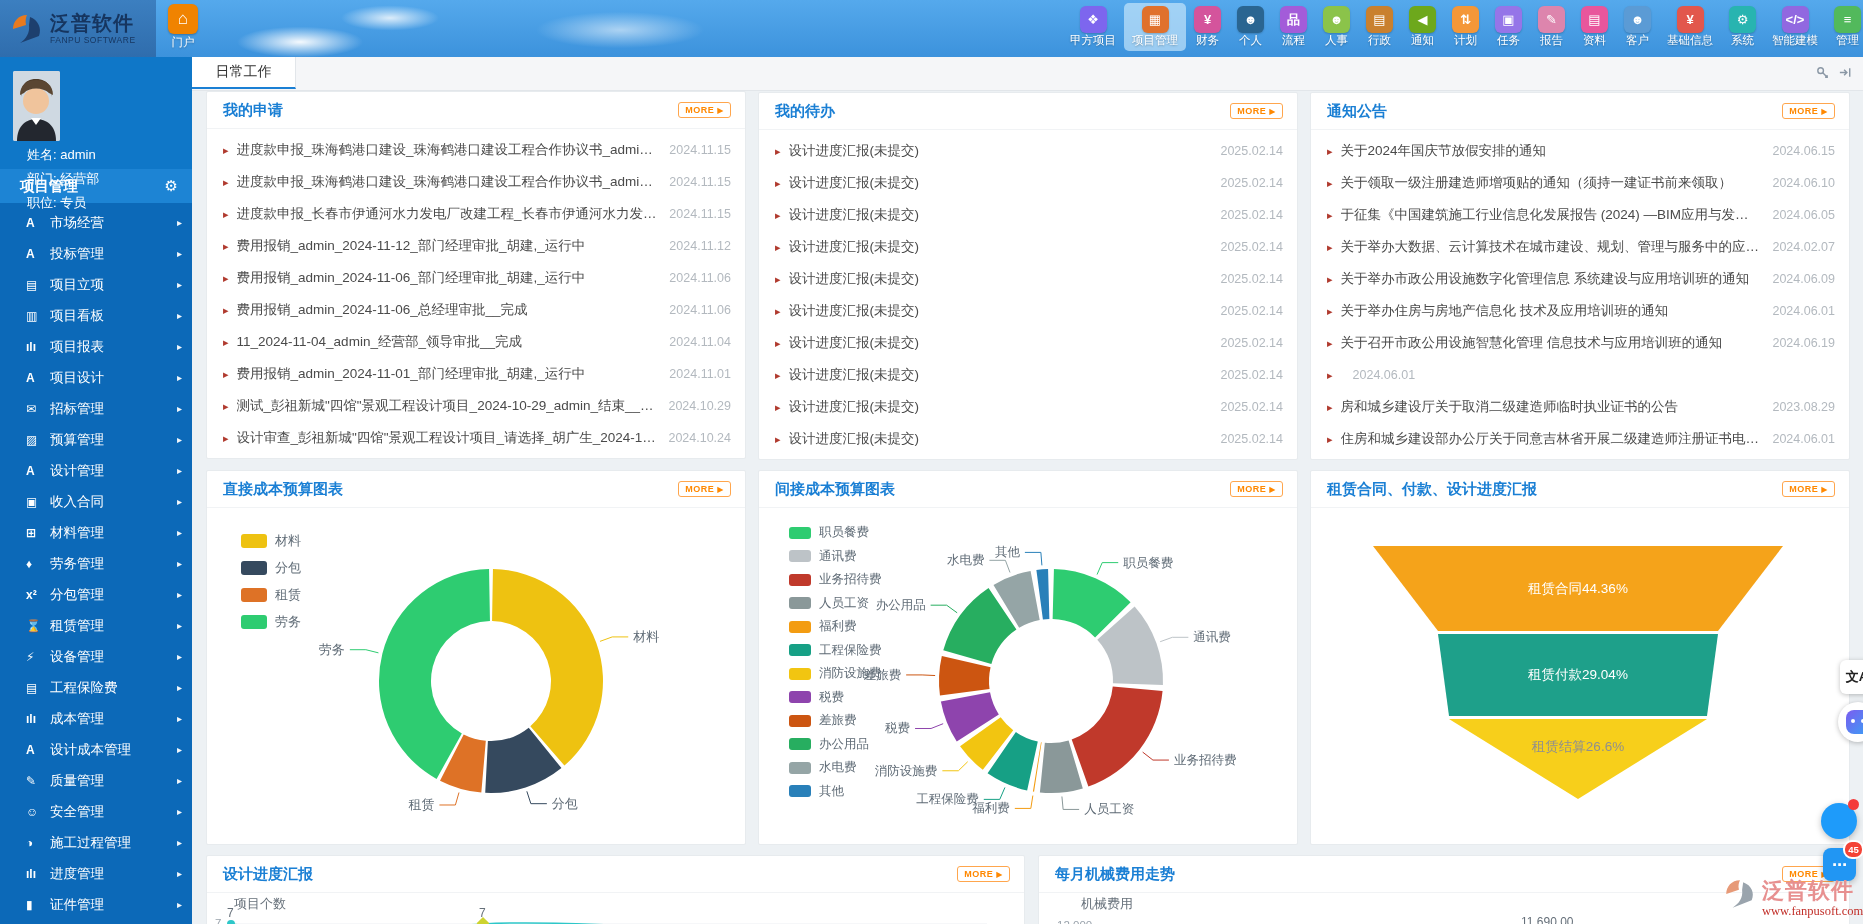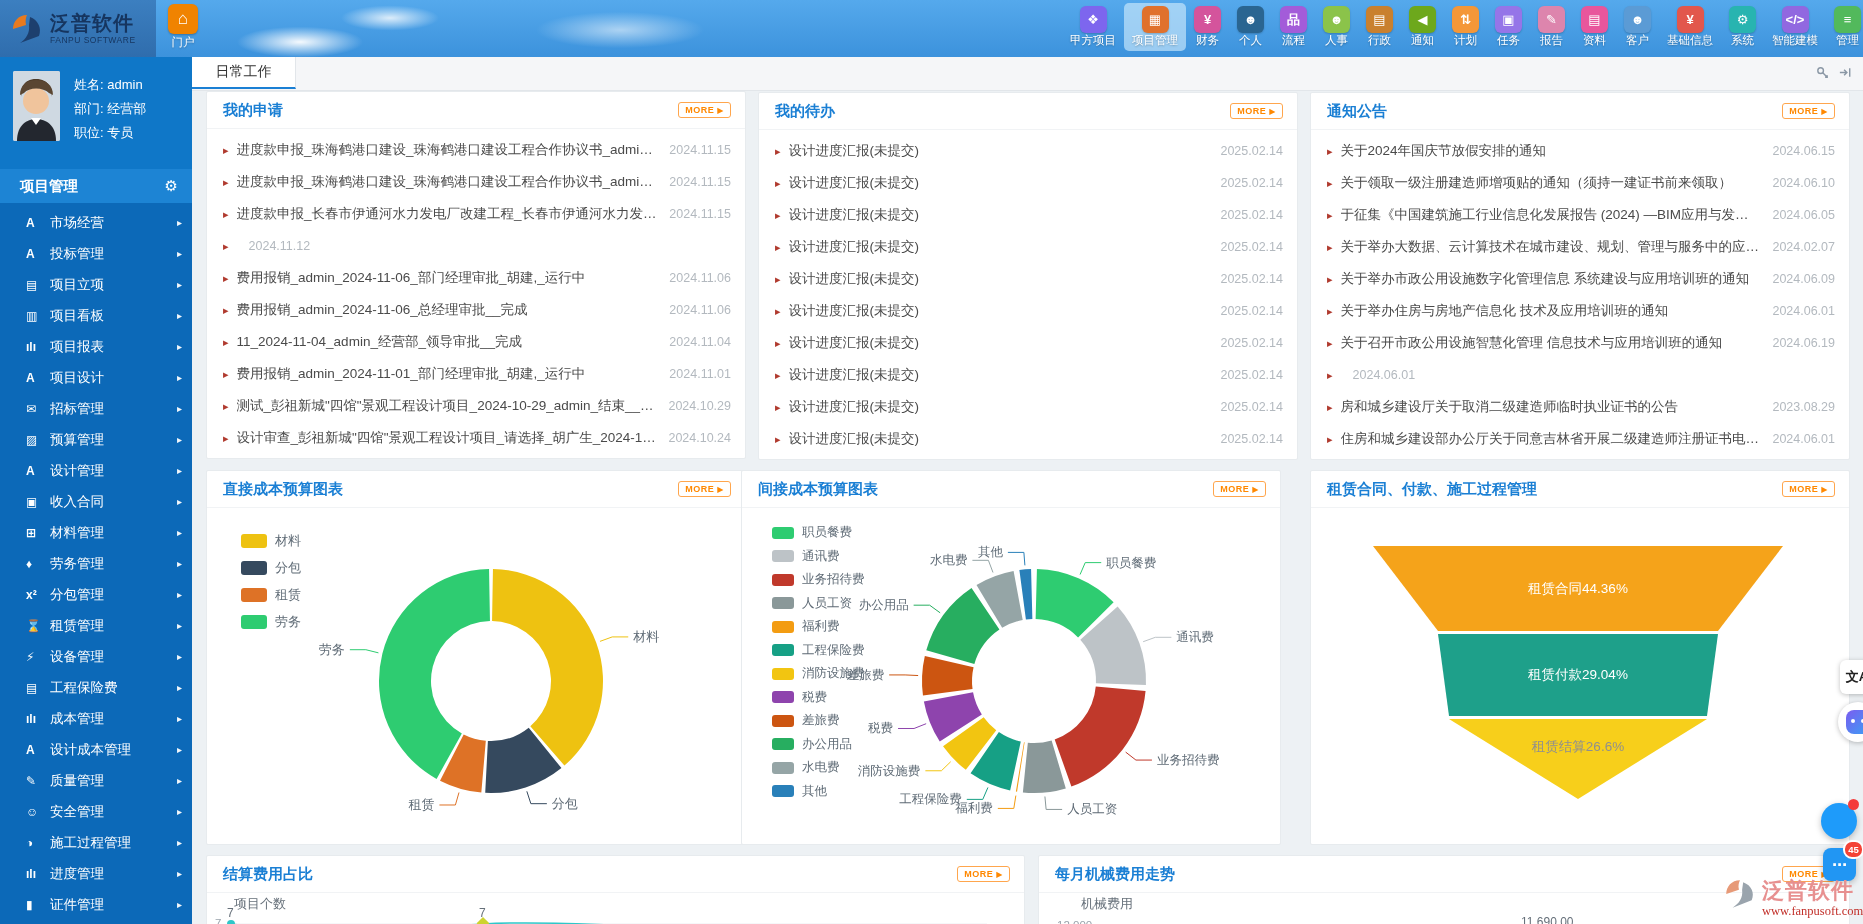--- a/index.html
+++ b/index.html
@@ -23,21 +23,21 @@
   .portal{position:absolute;left:168px;top:4px;display:flex;flex-direction:column;align-items:center;cursor:pointer;}
   .portal .p-icon{width:30px;height:30px;border-radius:6px;background:#f08300;color:#fff;display:flex;align-items:center;justify-content:center;font-size:17px;box-shadow:0 1px 2px rgba(0,0,0,.25);}
   .portal .p-label{color:#fff;font-size:11.5px;margin-top:1px;text-shadow:0 1px 2px rgba(0,0,0,.3);}
   .topnav{position:absolute;right:-6px;top:3px;display:flex;}
   .nav-item{display:flex;flex-direction:column;align-items:center;padding:3px 8px;border-radius:5px;cursor:pointer;}
   .nav-item.active{background:rgba(205,233,252,.65);}
   .nav-icon{width:27px;height:27px;border-radius:6px;color:#fff;display:flex;align-items:center;justify-content:center;font-size:13px;font-weight:bold;box-shadow:0 1px 2px rgba(0,0,0,.2);}
   .nav-label{color:#fff;font-size:11.5px;margin-top:0;white-space:nowrap;text-shadow:0 1px 2px rgba(0,0,0,.3);}
   
   .sidebar{position:absolute;left:0;top:57px;width:192px;height:867px;background:#0f77c8;}
-  .side-user{height:112px;display:flex;padding:14px 0 0 13px;box-sizing:border-box;}
+  .side-user{height:112px;display:flex;padding:14px 0 0 13px;box-sizing:border-box;flex-direction:column;}
   .avatar{width:47px;height:70px;border-radius:2px;overflow:hidden;flex:none;background:#cdd7e0;}
   .user-info{margin-left:14px;color:#fff;font-size:13px;line-height:24px;padding-top:2px;white-space:nowrap;}
   .side-section{height:34px;background:#1d84d4;color:#fff;display:flex;align-items:center;justify-content:space-between;
     padding:0 14px 0 20px;font-size:14.5px;font-weight:bold;}
   .gear{font-size:15px;cursor:pointer;}
   .side-menu{background:#0c69b8;height:721px;overflow:hidden;padding-top:4px;}
   .side-item{height:31px;display:flex;align-items:center;color:#fff;font-size:13.5px;padding:0 10px 0 26px;cursor:pointer;}
   .mi-icon{width:24px;flex:none;font-size:12px;font-weight:bold;font-style:normal;}
   .mi-label{flex:1;}
   .mi-arrow{font-size:10px;opacity:.95;}
@@ -359,20 +359,21 @@
           <span class="ltext">进度款申报_珠海鹤港口建设_珠海鹤港口建设工程合作协议书_admin_...</span>
           <span class="ldate">2024.11.15</span>
         </div>
         <div class="lrow">
           <span class="bullet">▸</span>
           <span class="ltext">进度款申报_长春市伊通河水力发电厂改建工程_长春市伊通河水力发电...</span>
           <span class="ldate">2024.11.15</span>
         </div>
         <div class="lrow">
           <span class="bullet">▸</span>
+          <span class="ltext">费用报销_admin_2024-11-12_部门经理审批_胡建,_运行中</span>
           <span class="ldate">2024.11.12</span>
         </div>
         <div class="lrow">
           <span class="bullet">▸</span>
           <span class="ltext">费用报销_admin_2024-11-06_部门经理审批_胡建,_运行中</span>
           <span class="ldate">2024.11.06</span>
         </div>
         <div class="lrow">
           <span class="bullet">▸</span>
           <span class="ltext">费用报销_admin_2024-11-06_总经理审批__完成</span>
@@ -559,21 +560,21 @@
         <text x="344.8631922743682" y="300.6862906020748" text-anchor="start" fill="#5f6b76" font-size="13">分包</text>
         <path d="M274.31645239581667,285.58059376879794 A112,112 0 0 1 233.01377670116221,273.72163774086874 L256.6859518041941,227.42230593260825 A60,60 0 0 0 278.81238521204466,233.77531809042748 Z" fill="#de7226"></path>
         <polyline points="251.98714561274556,285.49518892750683 248.39949813831188,297.9903394107619 232.39949813831188,297.9903394107619" fill="none" stroke="#de7226" stroke-width="1"></polyline>
         <text x="227.39949813831188" y="301.9903394107619" text-anchor="end" fill="#5f6b76" font-size="13">租赁</text>
         <path d="M229.56460116328884,271.8814964816547 A112,112 0 0 1 282.04533047902424,62.017058142484174 L282.952855613763,114.00913829061653 A60,60 0 0 0 254.83817919461902,226.43651597231502 Z" fill="#2ecc71"></path>
         <polyline points="171.4653148071477,145.85848922773283 158.85366905277633,142.70469922739252 142.85366905277633,142.70469922739252" fill="none" stroke="#2ecc71" stroke-width="1"></polyline>
         <text x="137.85366905277633" y="146.70469922739252" text-anchor="end" fill="#5f6b76" font-size="13">劳务</text>
       </svg>
   </div>
 
-  <div class="panel" style="left:549px;top:413px;width:540px;height:375px;">
+  <div class="panel" style="left:566px;top:413px;width:540px;height:375px;">
     <div class="panel-head">
       <span class="p-title">间接成本预算图表</span>
       <span class="more-btn">
           <span>MORE</span>
           <span class="arr">▶</span>
         </span>
     </div>
     <div class="legend" id="legend-indirect" style="left:30px;top:50px;">
         <div class="lg-item" style="height: 23.5px;">
           <span class="lg-swatch" style="width: 22px; height: 12px; background: rgb(46, 204, 113);"></span>
@@ -659,39 +660,39 @@
         <polyline points="250.9969181216061,65.48849242373542 246.40174515247574,53.32772002294715 230.40174515247574,53.32772002294715" fill="none" stroke="#95a5a6" stroke-width="1"></polyline>
         <text x="225.40174515247574" y="57.32772002294715" text-anchor="end" fill="#5f6b76" font-size="12.5">水电费</text>
         <path d="M277.38106647135413,62.958175526133246 A112,112 0 0 1 289.06818178951806,62.03837960273759 L290.37702920491176,112.02124585151546 A62,62 0 0 0 283.90737608235673,112.53041859482377 Z" fill="#2980b9"></path>
         <polyline points="282.8987448955699,58.35758928695715 281.8787766511079,45.3976639484265 265.8787766511079,45.3976639484265" fill="none" stroke="#2980b9" stroke-width="1"></polyline>
         <text x="260.8787766511079" y="49.3976639484265" text-anchor="end" fill="#5f6b76" font-size="12.5">其他</text>
       </svg>
   </div>
 
   <div class="panel" style="left:1118px;top:413px;width:540px;height:375px;">
     <div class="panel-head">
-      <span class="p-title">租赁合同、付款、施工过程管理</span>
+      <span class="p-title">租赁合同、付款、设计进度汇报</span>
       <span class="more-btn">
           <span>MORE</span>
           <span class="arr">▶</span>
         </span>
     </div>
     <svg class="chart-svg" id="svg-funnel" width="540" height="339">
         <polygon points="62,39 472,39 407,124 127,124" fill="#f5a31a"></polygon>
         <text x="267" y="85.5" text-anchor="middle" fill="#ffffff" font-size="13.5">租赁合同44.36%</text>
         <polygon points="127,127 407,127 396,209 138,209" fill="#1ea08a"></polygon>
         <text x="267" y="172" text-anchor="middle" fill="#ffffff" font-size="13.5">租赁付款29.04%</text>
         <polygon points="138,212 396,212 267,292" fill="#f7cf1b"></polygon>
         <text x="267" y="244" text-anchor="middle" fill="#8f8f8f" font-size="13.5">租赁结算26.6%</text>
       </svg>
   </div>
 
   <div class="panel" style="left:14px;top:798px;width:819px;height:160px;">
     <div class="panel-head">
-      <span class="p-title">结算费用占比</span>
+      <span class="p-title">设计进度汇报</span>
       <span class="more-btn">
           <span>MORE</span>
           <span class="arr">▶</span>
         </span>
     </div>
     <div style="position:relative;height:124px;" id="chart-project-count">
         <span class="mini-label" style="left: 27px; top: 2px;">项目个数</span>
         <span class="mini-tick" style="left: 8px; top: 24px;">7</span>
         <span class="mini-val" style="left: 20px; top: 13px;">7</span>
         <span class="mini-val" style="left: 272px; top: 13px;">7</span>

